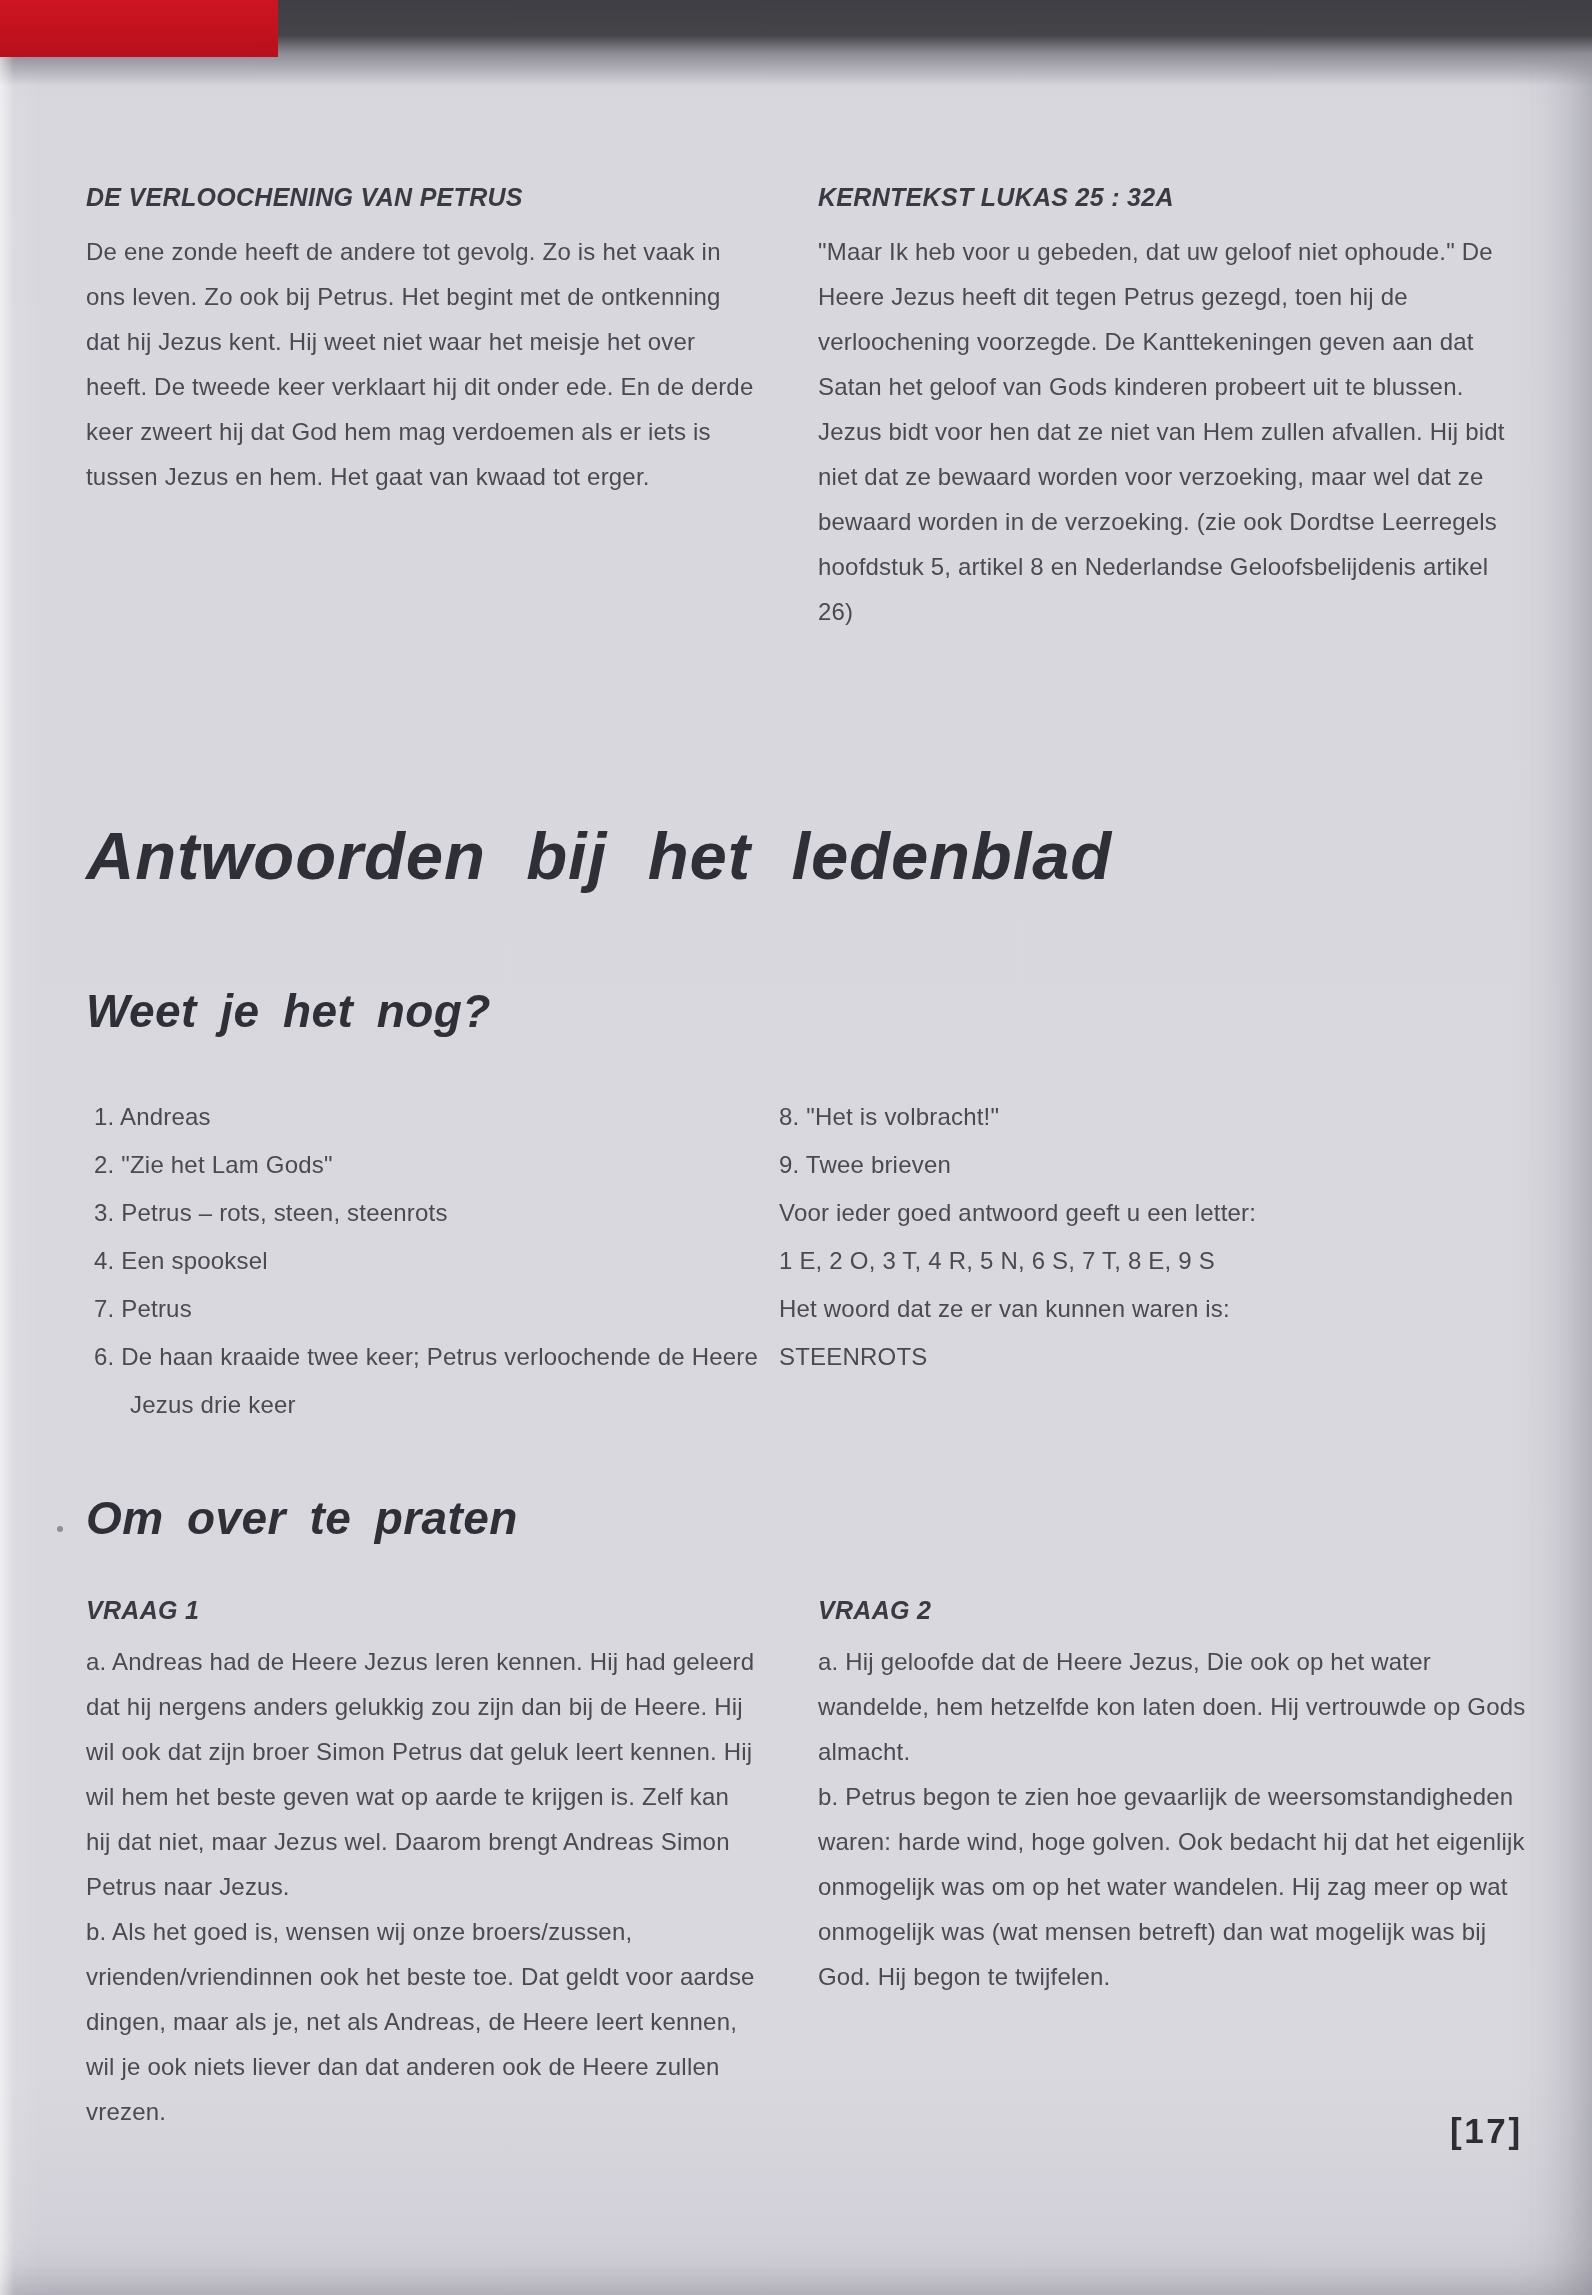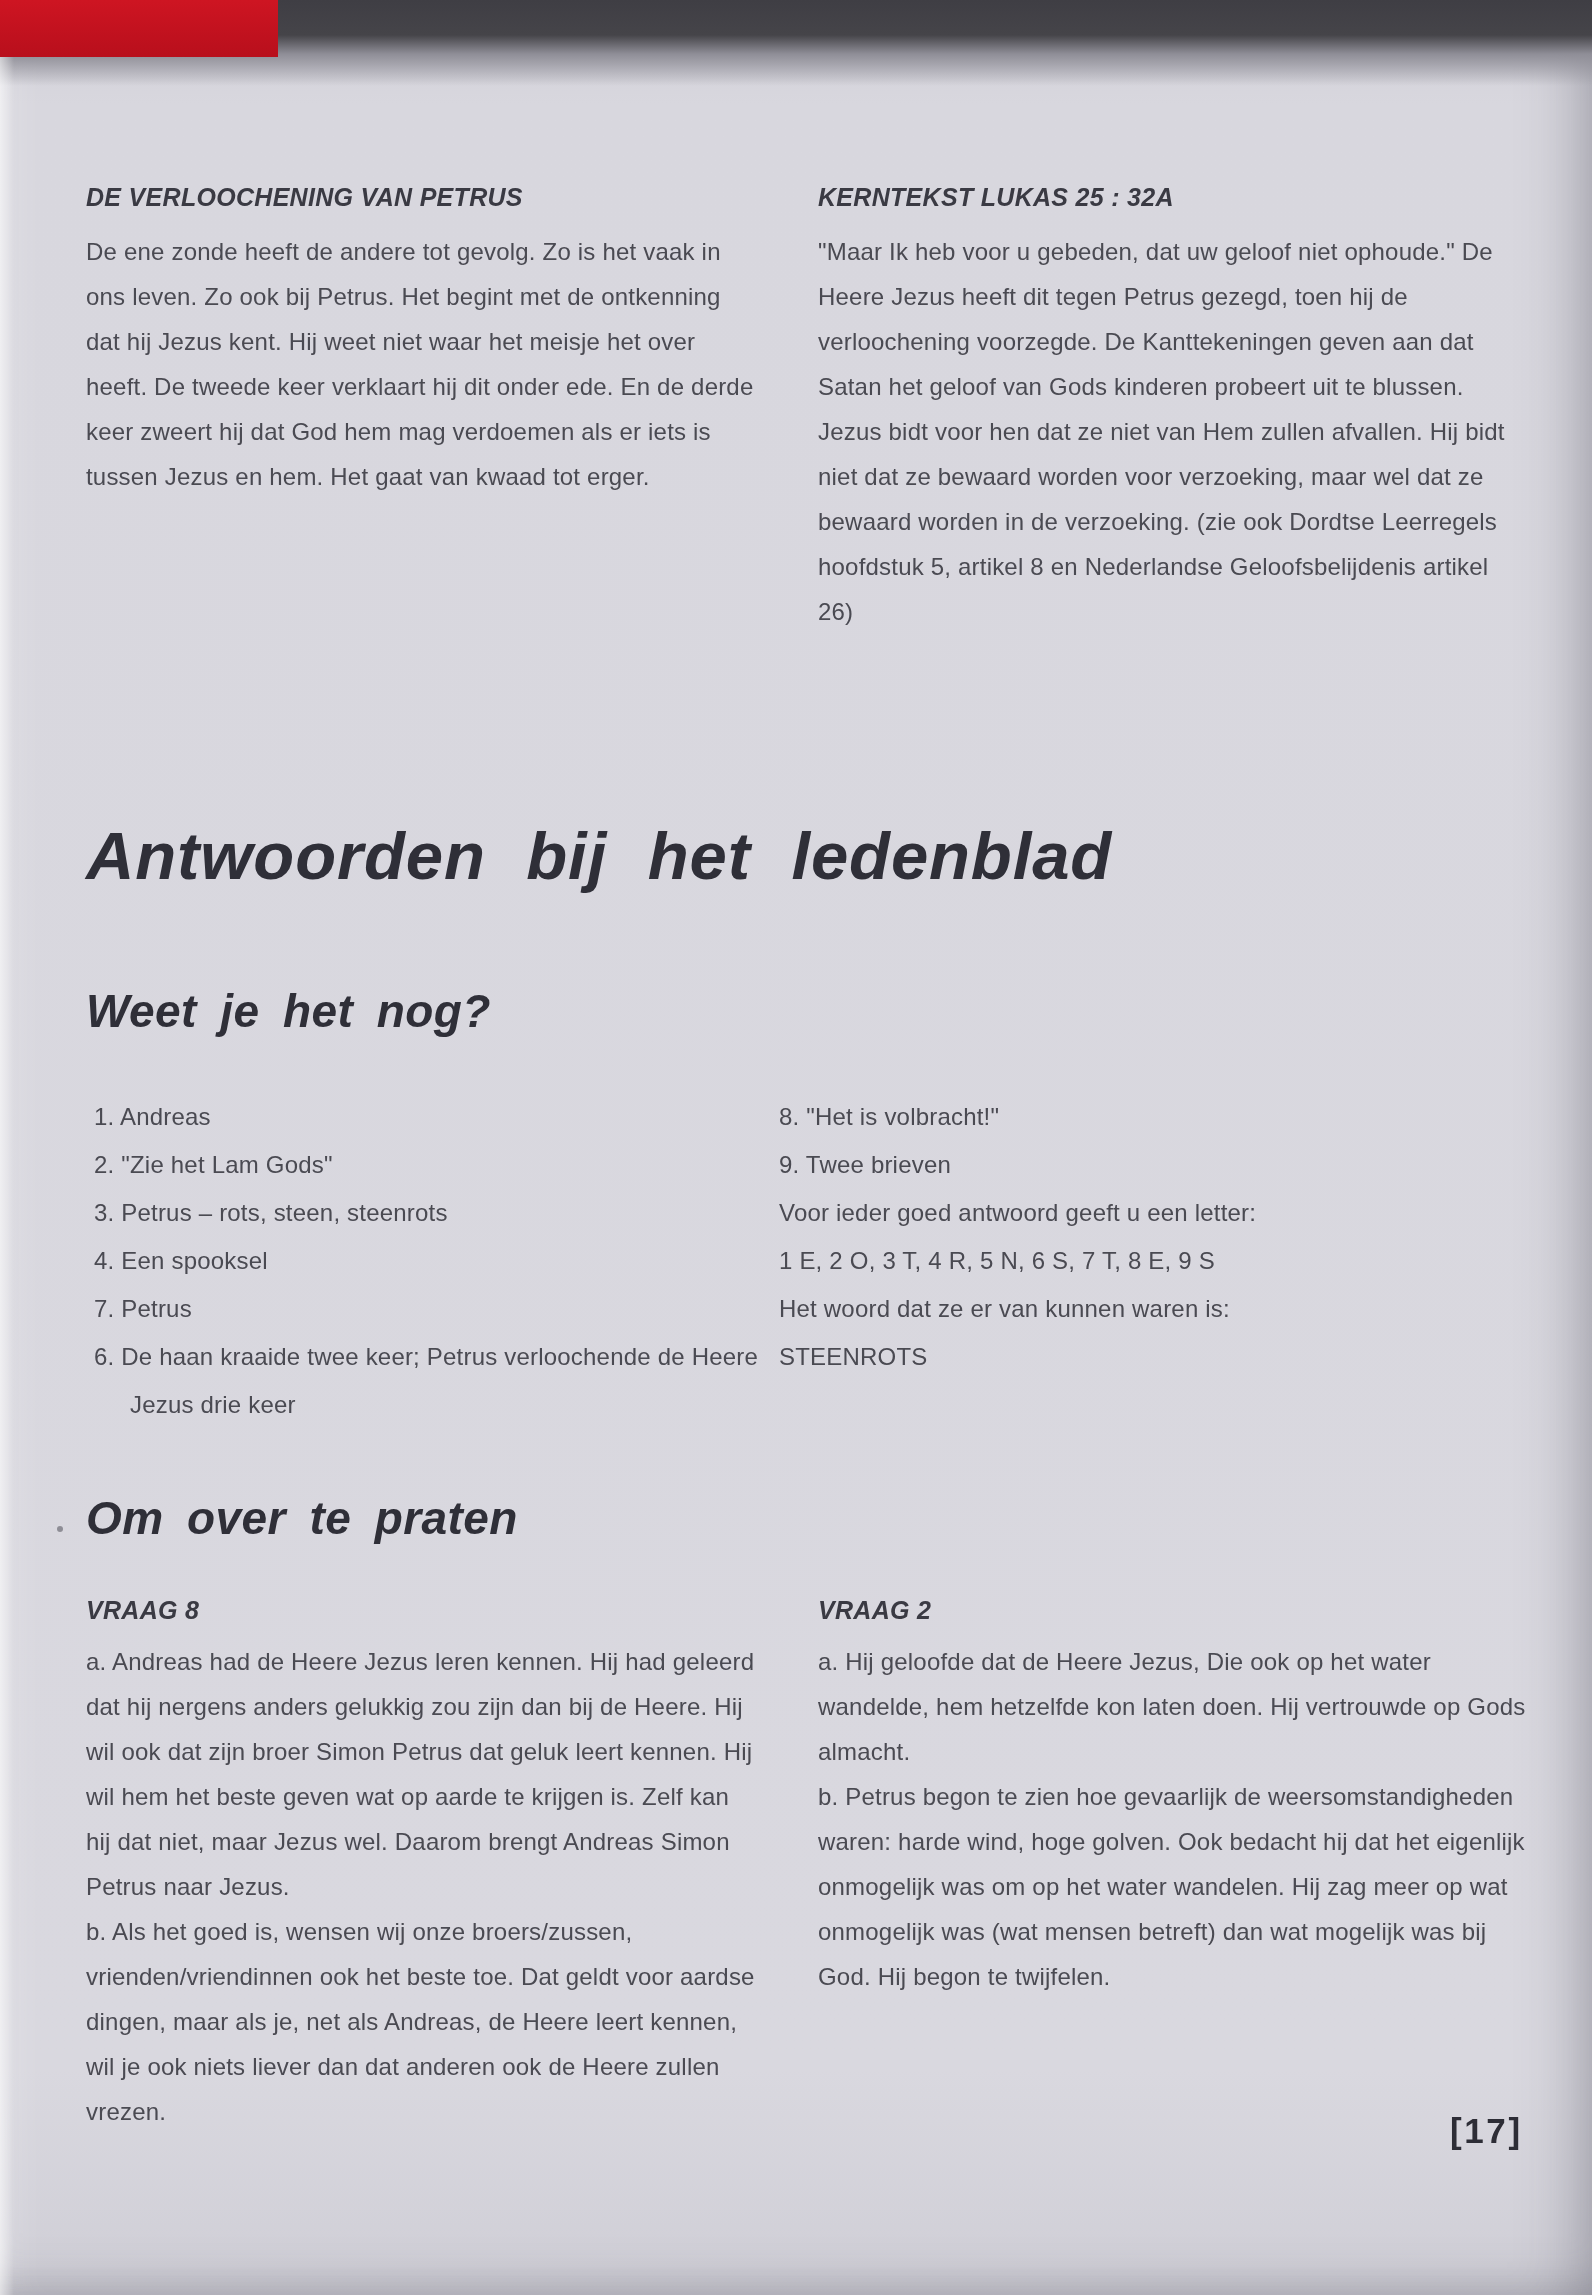--- a/index.html
+++ b/index.html
@@ -134,21 +134,21 @@
         <li>1 E, 2 O, 3 T, 4 R, 5 N, 6 S, 7 T, 8 E, 9 S</li>
         <li>Het woord dat ze er van kunnen waren is:</li>
         <li>STEENROTS</li>
       </ul>
     </section>
 
     <h2 class="sub-heading om">Om over te praten</h2>
 
     <section class="row vraag-row">
       <div class="col-l">
-        <h3 class="h-small">VRAAG 8</h3>
+        <h3 class="h-small">VRAAG 1</h3>
         <p class="body-text">a. Andreas had de Heere Jezus leren kennen. Hij had geleerd dat hij nergens anders gelukkig zou zijn dan bij de Heere. Hij wil ook dat zijn broer Simon Petrus dat geluk leert kennen. Hij wil hem het beste geven wat op aarde te krijgen is. Zelf kan hij dat niet, maar Jezus wel. Daarom brengt Andreas Simon Petrus naar Jezus.</p>
         <p class="body-text">b. Als het goed is, wensen wij onze broers/zussen, vrienden/vriendinnen ook het beste toe. Dat geldt voor aardse dingen, maar als je, net als Andreas, de Heere leert kennen, wil je ook niets liever dan dat anderen ook de Heere zullen vrezen.</p>
       </div>
       <div class="col-r">
         <h3 class="h-small">VRAAG 2</h3>
         <p class="body-text">a. Hij geloofde dat de Heere Jezus, Die ook op het water wandelde, hem hetzelfde kon laten doen. Hij vertrouwde op Gods almacht.</p>
         <p class="body-text">b. Petrus begon te zien hoe gevaarlijk de weersomstandigheden waren: harde wind, hoge golven. Ook bedacht hij dat het eigenlijk onmogelijk was om op het water wandelen. Hij zag meer op wat onmogelijk was (wat mensen betreft) dan wat mogelijk was bij God. Hij begon te twijfelen.</p>
       </div>
     </section>
 

